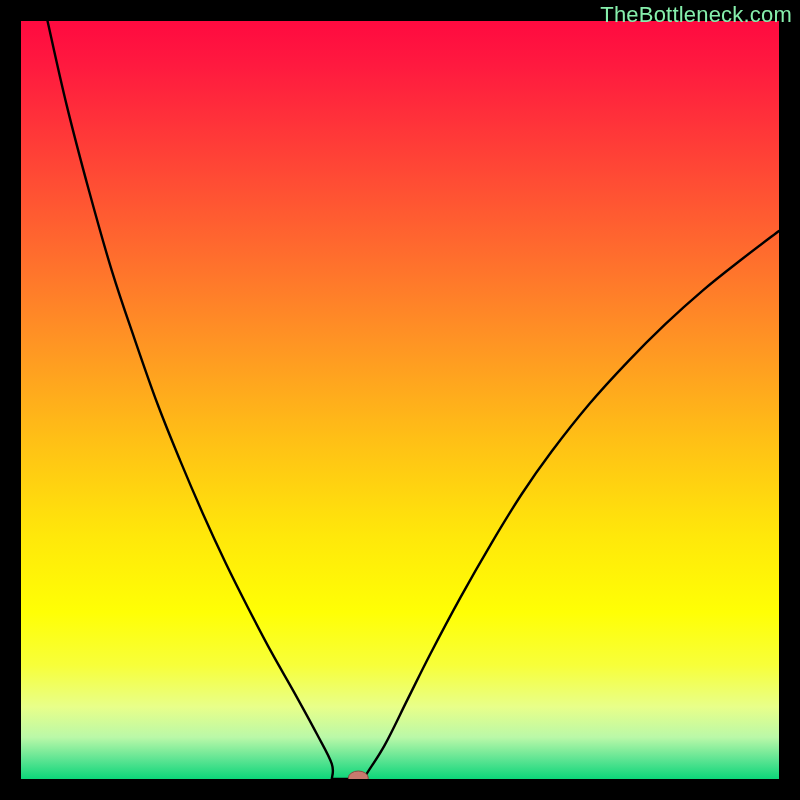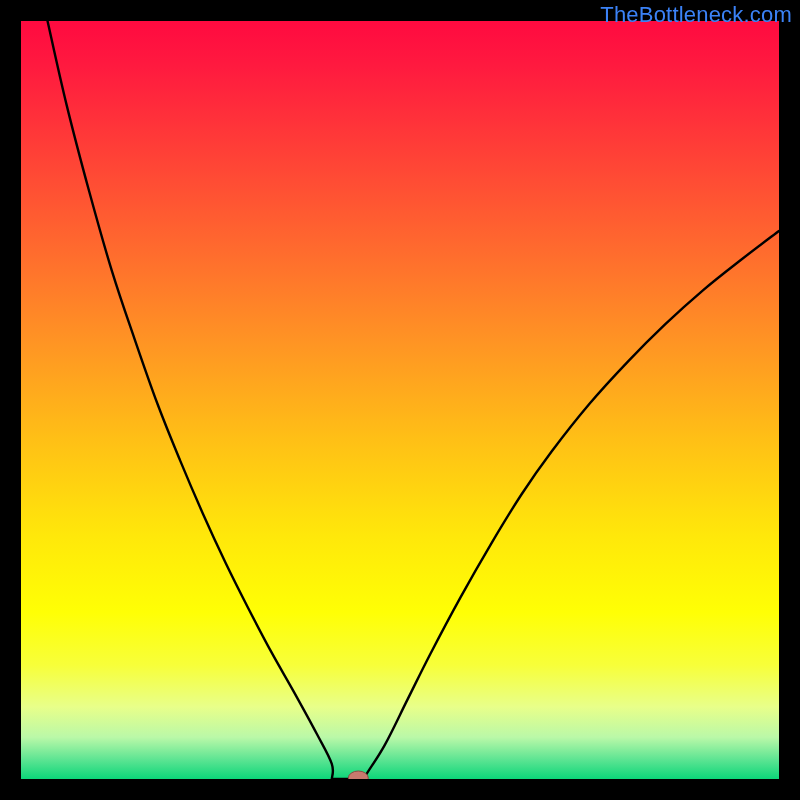--- a/index.html
+++ b/index.html
@@ -14,21 +14,21 @@
   .frame {
     position: relative;
     width: 800px;
     height: 800px;
     background: #000;
   }
   .watermark {
     position: absolute;
     top: 2px;
     right: 8px;
-    color: #3b82f6;
+    color: #86efac;
     font-size: 22px;
     font-weight: 500;
     letter-spacing: 0.2px;
     z-index: 4;
   }
   .plot-area {
     position: absolute;
     left: 21px;
     top: 21px;
     width: 758px;

